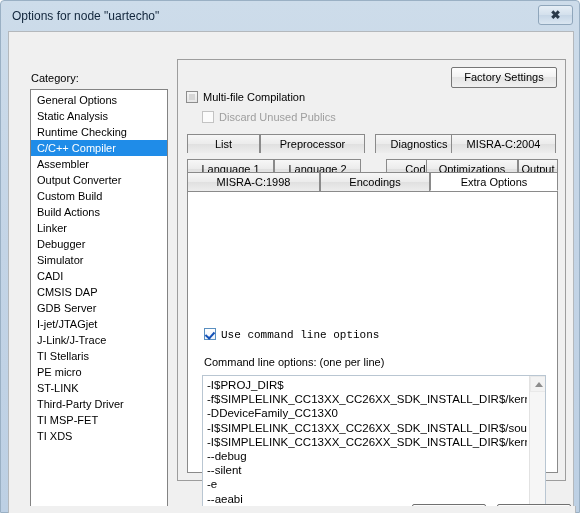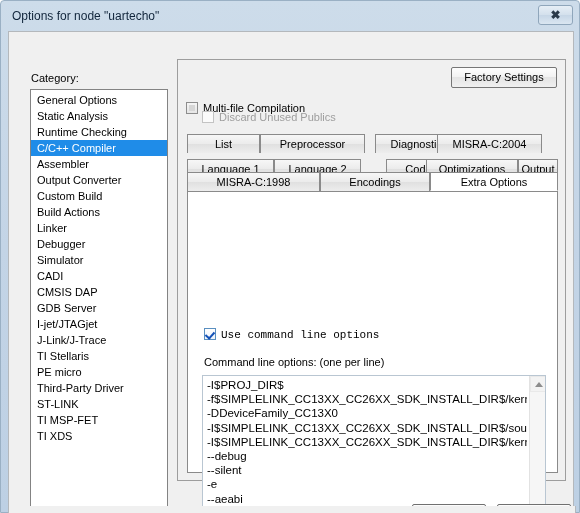--- a/index.html
+++ b/index.html
@@ -135,21 +135,21 @@
     line-height: 19px;
     cursor: default;
   }
 
   
   .chk-row {
     position: absolute;
     font-size: 11px;
     white-space: nowrap;
   }
-  .chk-row.multifile { left: 8px; top: 31px; margin-top: 11px; }
+  .chk-row.multifile { left: 8px; top: 31px; }
   .chk-row.discard  { left: 24px; top: 51px; }
   .chk-row.usecmd   { left: 16px; top: 136px; font-family: Liberation Mono, monospace; }
 
   .cbox {
     display: inline-block;
     width: 12px;
     height: 12px;
     box-sizing: border-box;
     border: 1px solid #8d8d8d;
     background: linear-gradient(to bottom, #f5f5f5, #e6e6e6);
@@ -353,22 +353,22 @@
         <div class="cat-item indent">Linker</div>
         <div class="cat-item indent">Debugger</div>
         <div class="cat-item indent">Simulator</div>
         <div class="cat-item indent">CADI</div>
         <div class="cat-item indent">CMSIS DAP</div>
         <div class="cat-item indent">GDB Server</div>
         <div class="cat-item indent">I-jet/JTAGjet</div>
         <div class="cat-item indent">J-Link/J-Trace</div>
         <div class="cat-item indent">TI Stellaris</div>
         <div class="cat-item indent">PE micro</div>
+        <div class="cat-item indent">ST-LINK</div>
         <div class="cat-item indent">Third-Party Driver</div>
-        <div class="cat-item indent">ST-LINK</div>
         <div class="cat-item indent">TI MSP-FET</div>
         <div class="cat-item indent">TI XDS</div>
       </div>
 
     <div class="right-panel">
 
       <div class="factory-btn">Factory Settings</div>
 
       <div class="chk-row multifile">
         <span class="cbox inner"></span><span class="chk-label">Multi-file Compilation</span>
@@ -376,21 +376,21 @@
 
       <div class="chk-row discard">
         <span class="cbox disabled"></span><span class="chk-label disabled">Discard Unused Publics</span>
       </div>
 
       <div class="tabstrip">
         <div class="tabrow r1">
             <div class="tab" style="left: 0px; width: 73px;">List</div>
             <div class="tab" style="left: 73px; width: 105px;">Preprocessor</div>
             <div class="tab" style="left: 188px; width: 88px;">Diagnostics</div>
-            <div class="tab" style="left: 250px; width: 105px;">MISRA-C:2004</div>
+            <div class="tab" style="left: 264px; width: 105px;">MISRA-C:2004</div>
           </div>
         <div class="tabrow r2">
             <div class="tab" style="left: 0px; width: 87px;">Language 1</div>
             <div class="tab" style="left: 87px; width: 87px;">Language 2</div>
             <div class="tab" style="left: 174px; width: 65px; margin-left: 25px;">Code</div>
             <div class="tab" style="left: 239px; width: 92px;">Optimizations</div>
             <div class="tab" style="left: 331px; width: 40px;">Output</div>
           </div>
         <div class="tabrow r3">
             <div class="tab" style="left: 0px; width: 133px;">MISRA-C:1998</div>

